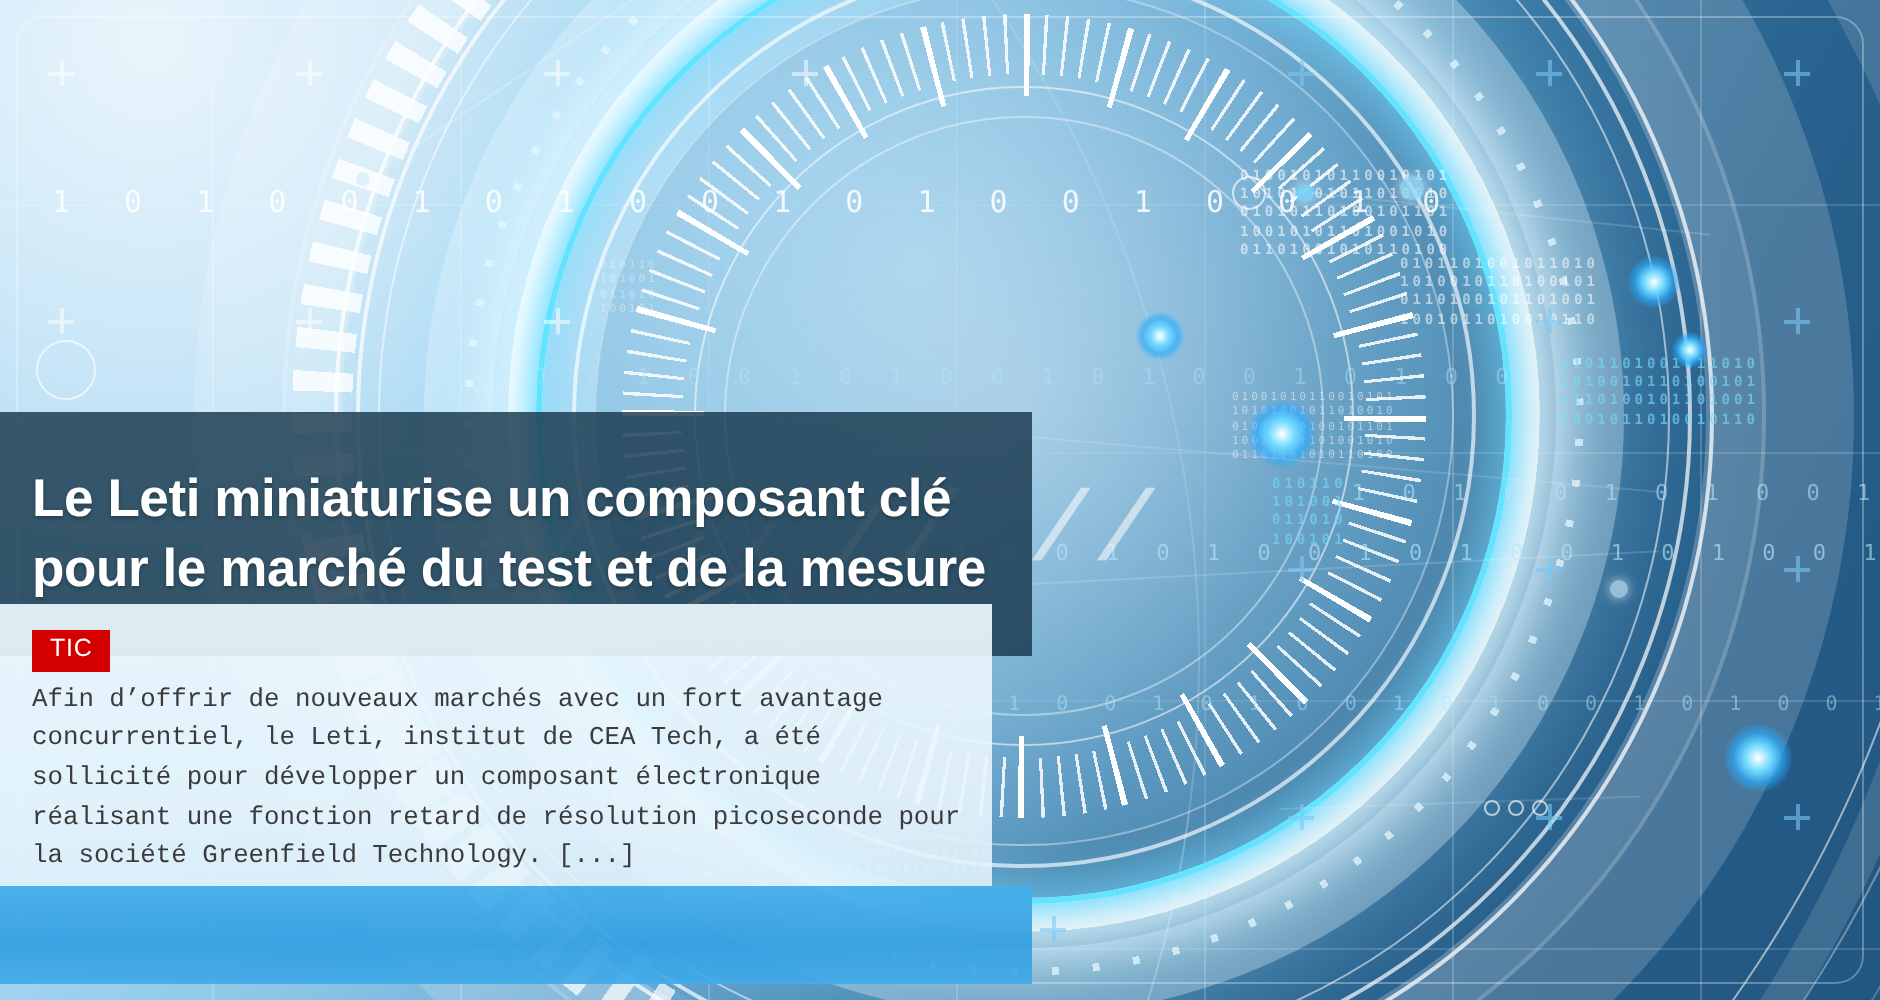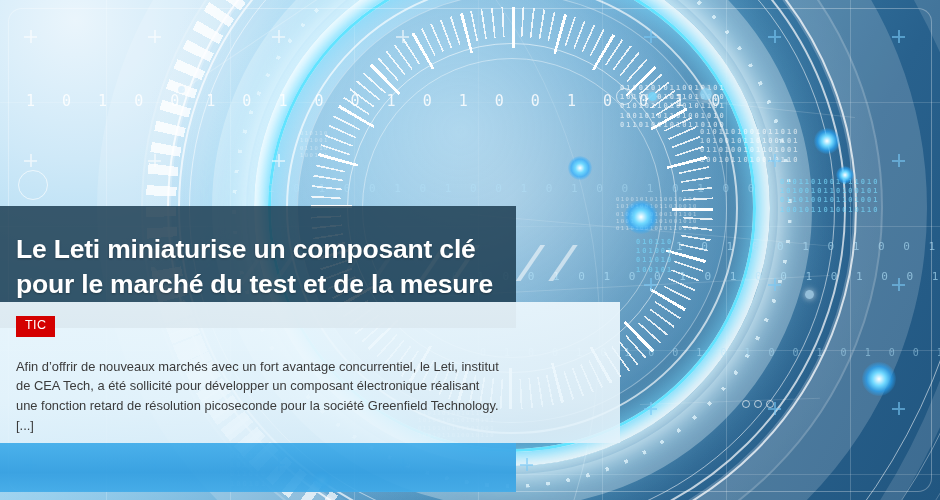--- a/index.html
+++ b/index.html
@@ -223,41 +223,42 @@
   .title-bar .ttl{
     color:#ffffff;
     font-size:26.5px;
     font-weight:700;
     line-height:1.33;
     letter-spacing:-.2px;
     text-shadow:0 1px 2px rgba(0,0,0,.30);
   }
 
   .panel{
-    position:absolute;left:0;top:302px;width:620px;height:141px;
+    position:absolute;left:0;top:302px;width:496px;height:141px;
     background:linear-gradient(180deg, rgba(236,247,253,.93) 0%, rgba(232,245,252,.90) 70%, rgba(226,242,251,.88) 100%);
     box-sizing:border-box;
     padding:13px 14px 0 16px;
   }
   .badge{
     display:inline-block;
     background:#d40000;
     color:#ffffff;
     font-size:12.5px;
     font-weight:400;
     letter-spacing:.4px;
     padding:3px 9px 4px 9px;
     line-height:1.1;
   }
   .blurb{
-    margin-top:20px;
+    margin-top:4px;
     color:#3b3b3b;
     font-size:12.9px;
     line-height:1.52;
     max-width:486px;
+    font-family:Liberation Mono, monospace;
   }
 
   .bottom-strip{
     position:absolute;left:0;top:443px;width:516px;height:49px;
     background:linear-gradient(180deg, rgba(70,175,235,.95) 0%, rgba(54,160,225,.95) 60%, rgba(64,170,232,.92) 100%);
   }
 </style>
 </head>
 <body>
 

